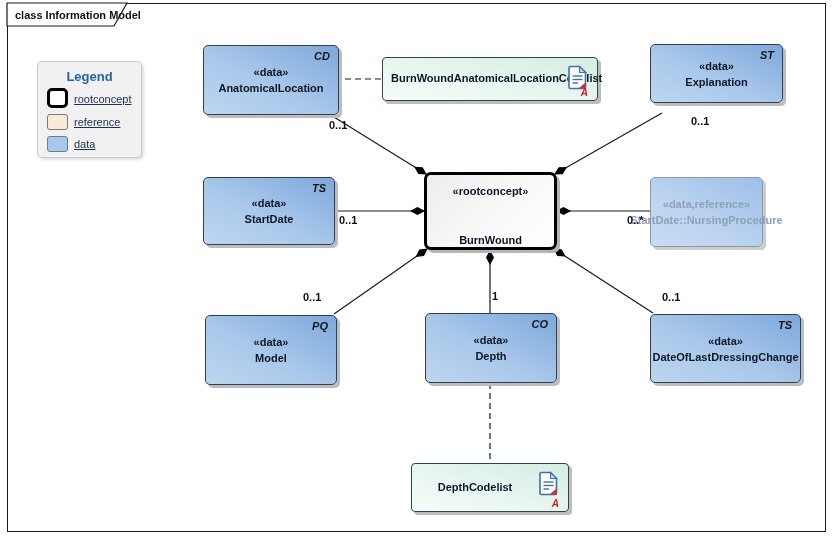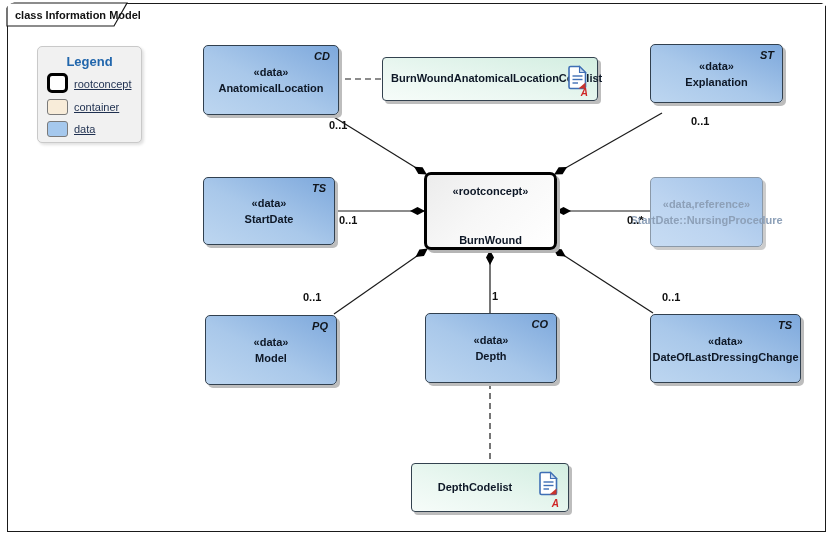--- a/index.html
+++ b/index.html
@@ -1,25 +1,25 @@
 <!DOCTYPE html>
 <html><head>
 <meta charset="utf-8">
 <style>
   html,body{margin:0;padding:0;background:#ffffff;}
   #canvas{
     position:relative;width:834px;height:543px;background:#ffffff;
-    font-family:"Liberation Sans",sans-serif;overflow:hidden;border-radius:24px;
+    font-family:"Liberation Sans",sans-serif;overflow:hidden;
   }
   
   .frame{position:absolute;left:7px;top:3px;width:819px;height:529px;
     border:1px solid #1a1a1a;box-sizing:border-box;}
   .tab-label{position:absolute;left:15px;top:9px;font-size:11px;font-weight:700;color:#111;}
   
-  .legend{position:absolute;left:37px;top:46px;width:105px;height:97px;
+  .legend{position:absolute;left:37px;top:61px;width:105px;height:97px;
     background:#f1f1f1;border:1px solid #c9c9c9;border-radius:5px;
     box-shadow:2px 2px 3px rgba(0,0,0,.12);box-sizing:border-box;}
   .legend-title{margin-top:7px;text-align:center;font-size:13px;font-weight:700;color:#2166ac;}
   .legend .sw{position:absolute;left:9px;width:21px;box-sizing:border-box;}
   .sw-root{top:26px;height:20px;background:#ffffff;border:3px solid #000;border-radius:5px;}
   .sw-container{top:52px;height:16px;background:#f8ecd9;border:1px solid #7a7a7a;border-radius:3px;}
   .sw-data{top:74px;height:16px;background:#a5c8ed;border:1px solid #7a7a7a;border-radius:3px;}
   .legend .lg-label{position:absolute;left:36px;font-size:11px;color:#1e2f4f;text-decoration:underline;}
   .lg-0{top:31px;} .lg-1{top:54px;} .lg-2{top:76px;}
   
@@ -77,21 +77,21 @@
     <line class="dash" x1="490" y1="383" x2="490" y2="463"></line>
   </svg>
 
   <span class="tab-label">class Information Model</span>
 
   <div class="legend">
     <div class="legend-title">Legend</div>
     <span class="sw sw-root"></span>
     <span class="lg-label lg-0">rootconcept</span>
     <span class="sw sw-container"></span>
-    <span class="lg-label lg-1">container</span>
+    <span class="lg-label lg-1">reference</span>
     <span class="sw sw-data"></span>
     <span class="lg-label lg-2">data</span>
   </div>
 
   <div class="cls" style="left:203px;top:45px;width:136px;height:70px;">
     <span class="typecode">CD</span>
     <span>«data»</span>
     <span class="nm">AnatomicalLocation</span>
   </div>
 

